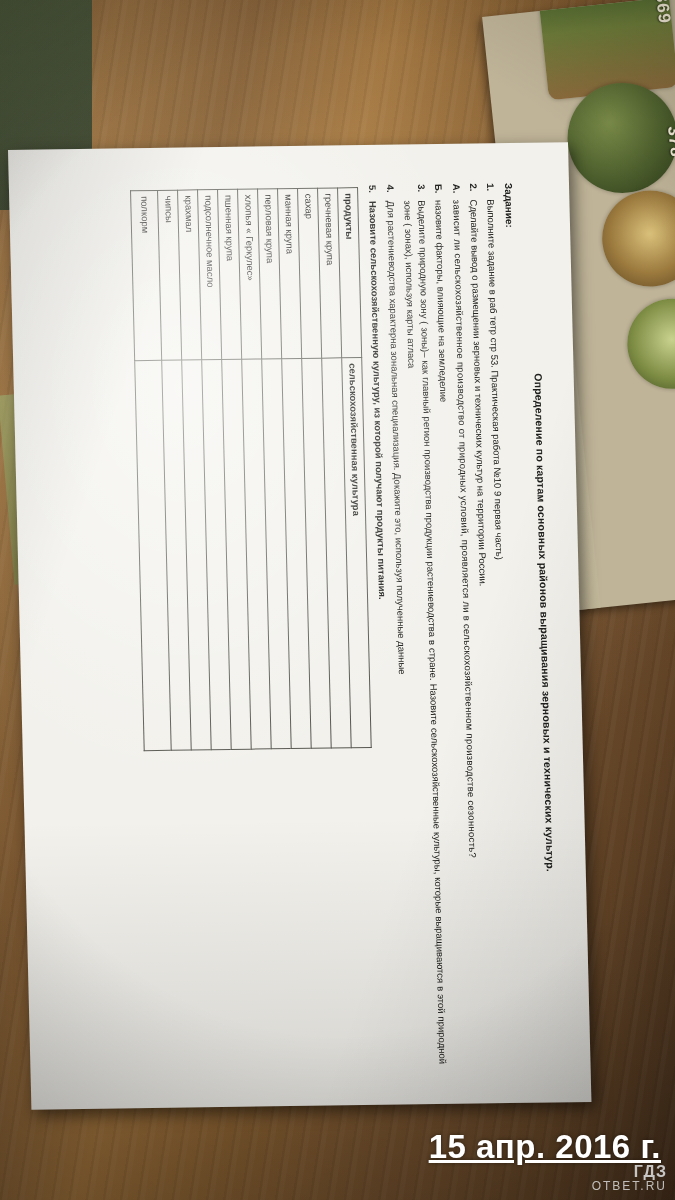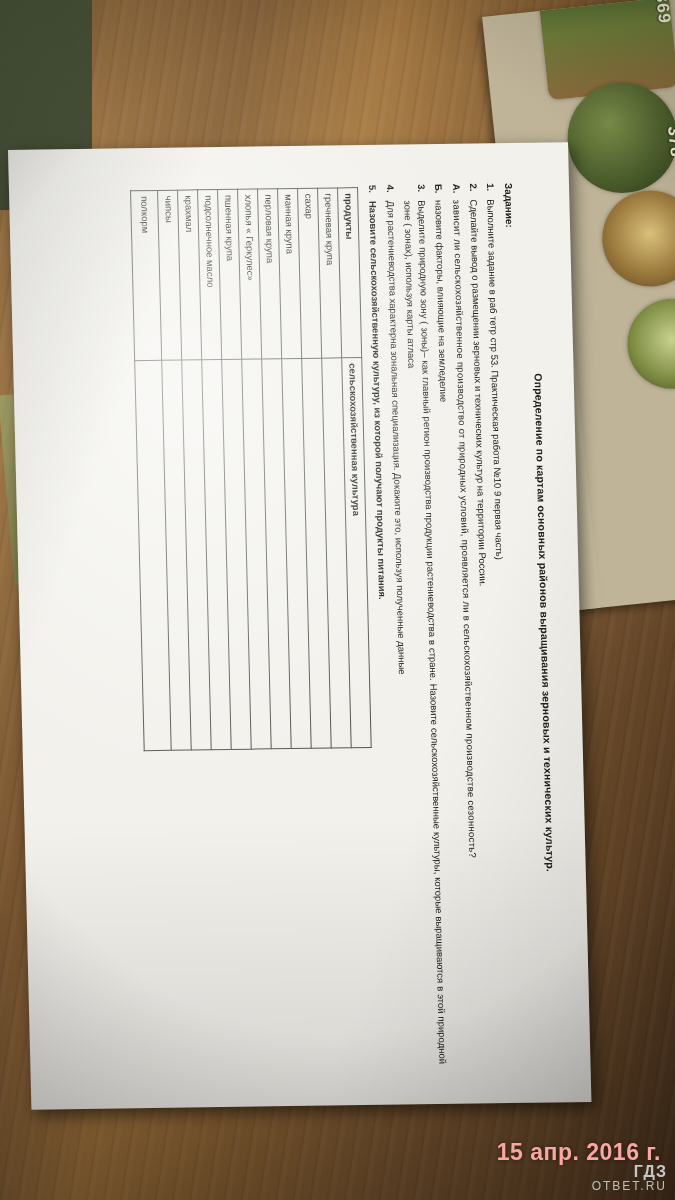--- a/index.html
+++ b/index.html
@@ -235,26 +235,27 @@
     font-weight: bold;
   }
   table.crop-table col.c1 { width: 170px; }
   table.crop-table col.c2 { width: 390px; }
   table.crop-table tr.tall td { height: 24px; }
   
   .timestamp {
     position: absolute;
     right: 14px;
     bottom: 34px;
-    color: #fca5a5;
-    font-size: 23px;
+    color: #ffffff;
+    font-size: 33px;
     font-weight: bold;
     letter-spacing: .5px;
     text-shadow: 0 0 4px rgba(0,0,0,.45);
     font-family: "Liberation Sans", sans-serif;
+    text-decoration: underline;
   }
   .watermark {
     position: absolute;
     right: 8px;
     bottom: 8px;
     text-align: right;
     line-height: 1;
   }
   .watermark .wm-top {
     color: #d8d8d8;

